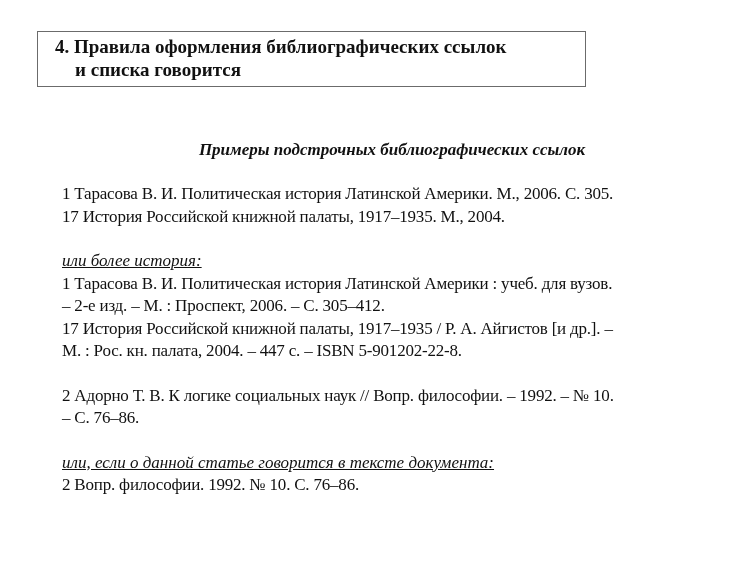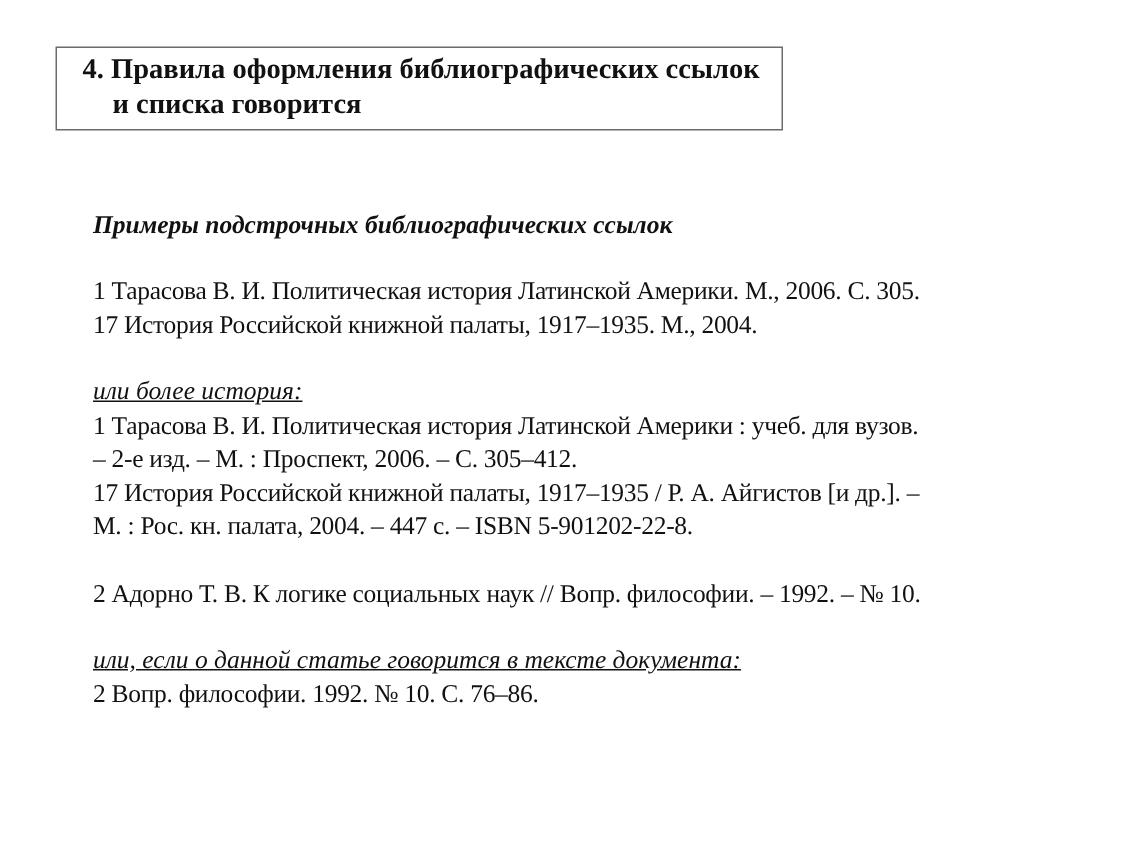--- a/index.html
+++ b/index.html
@@ -12,21 +12,21 @@
       height: 561px;
       position: relative;
       overflow: hidden;
       font-family: "Liberation Serif", "DejaVu Serif", serif;
       color: #111111;
     }
     .title-box {
       position: absolute;
       left: 37px;
       top: 31px;
-      width: 485px;
+      width: 549px;
       height: 56px;
       border: 1.5px solid #6b6b6b;
       box-sizing: border-box;
     }
     .title-line {
       position: absolute;
       font-weight: bold;
       font-size: 19px;
       line-height: 22px;
       white-space: nowrap;
@@ -45,20 +45,21 @@
       font-size: 17px;
       line-height: 22.5px;
       white-space: nowrap;
       letter-spacing: -0.2px;
     }
     .heading {
       font-style: italic;
       font-weight: bold;
       font-size: 17px;
       line-height: 22px;
+      text-align: center;
     }
     .sub-heading {
       font-style: italic;
       text-decoration: underline;
       font-size: 17px;
       line-height: 22.5px;
     }
     .gap { height: 22px; }
   </style>
 </head>
@@ -78,17 +79,18 @@
   <div class="gap"></div>
 
   <div class="sub-heading">или более история:</div>
   <div class="line">1 Тарасова В. И. Политическая история Латинской Америки : учеб. для вузов.</div>
   <div class="line">– 2-е изд. – М. : Проспект, 2006. – С. 305–412.</div>
   <div class="line">17 История Российской книжной палаты, 1917–1935 / Р. А. Айгистов [и др.]. –</div>
   <div class="line">М. : Рос. кн. палата, 2004. – 447 с. – ISBN 5-901202-22-8.</div>
   <div class="gap"></div>
 
   <div class="line">2 Адорно Т. В. К логике социальных наук // Вопр. философии. – 1992. – № 10.</div>
+  <div class="line">– С. 76–86.</div>
   <div class="gap"></div>
 
   <div class="sub-heading">или, если о данной  статье говорится в тексте документа:</div>
   <div class="line">2 Вопр. философии. 1992.  № 10. С. 76–86.</div>
 </div>
 
 </body></html>

